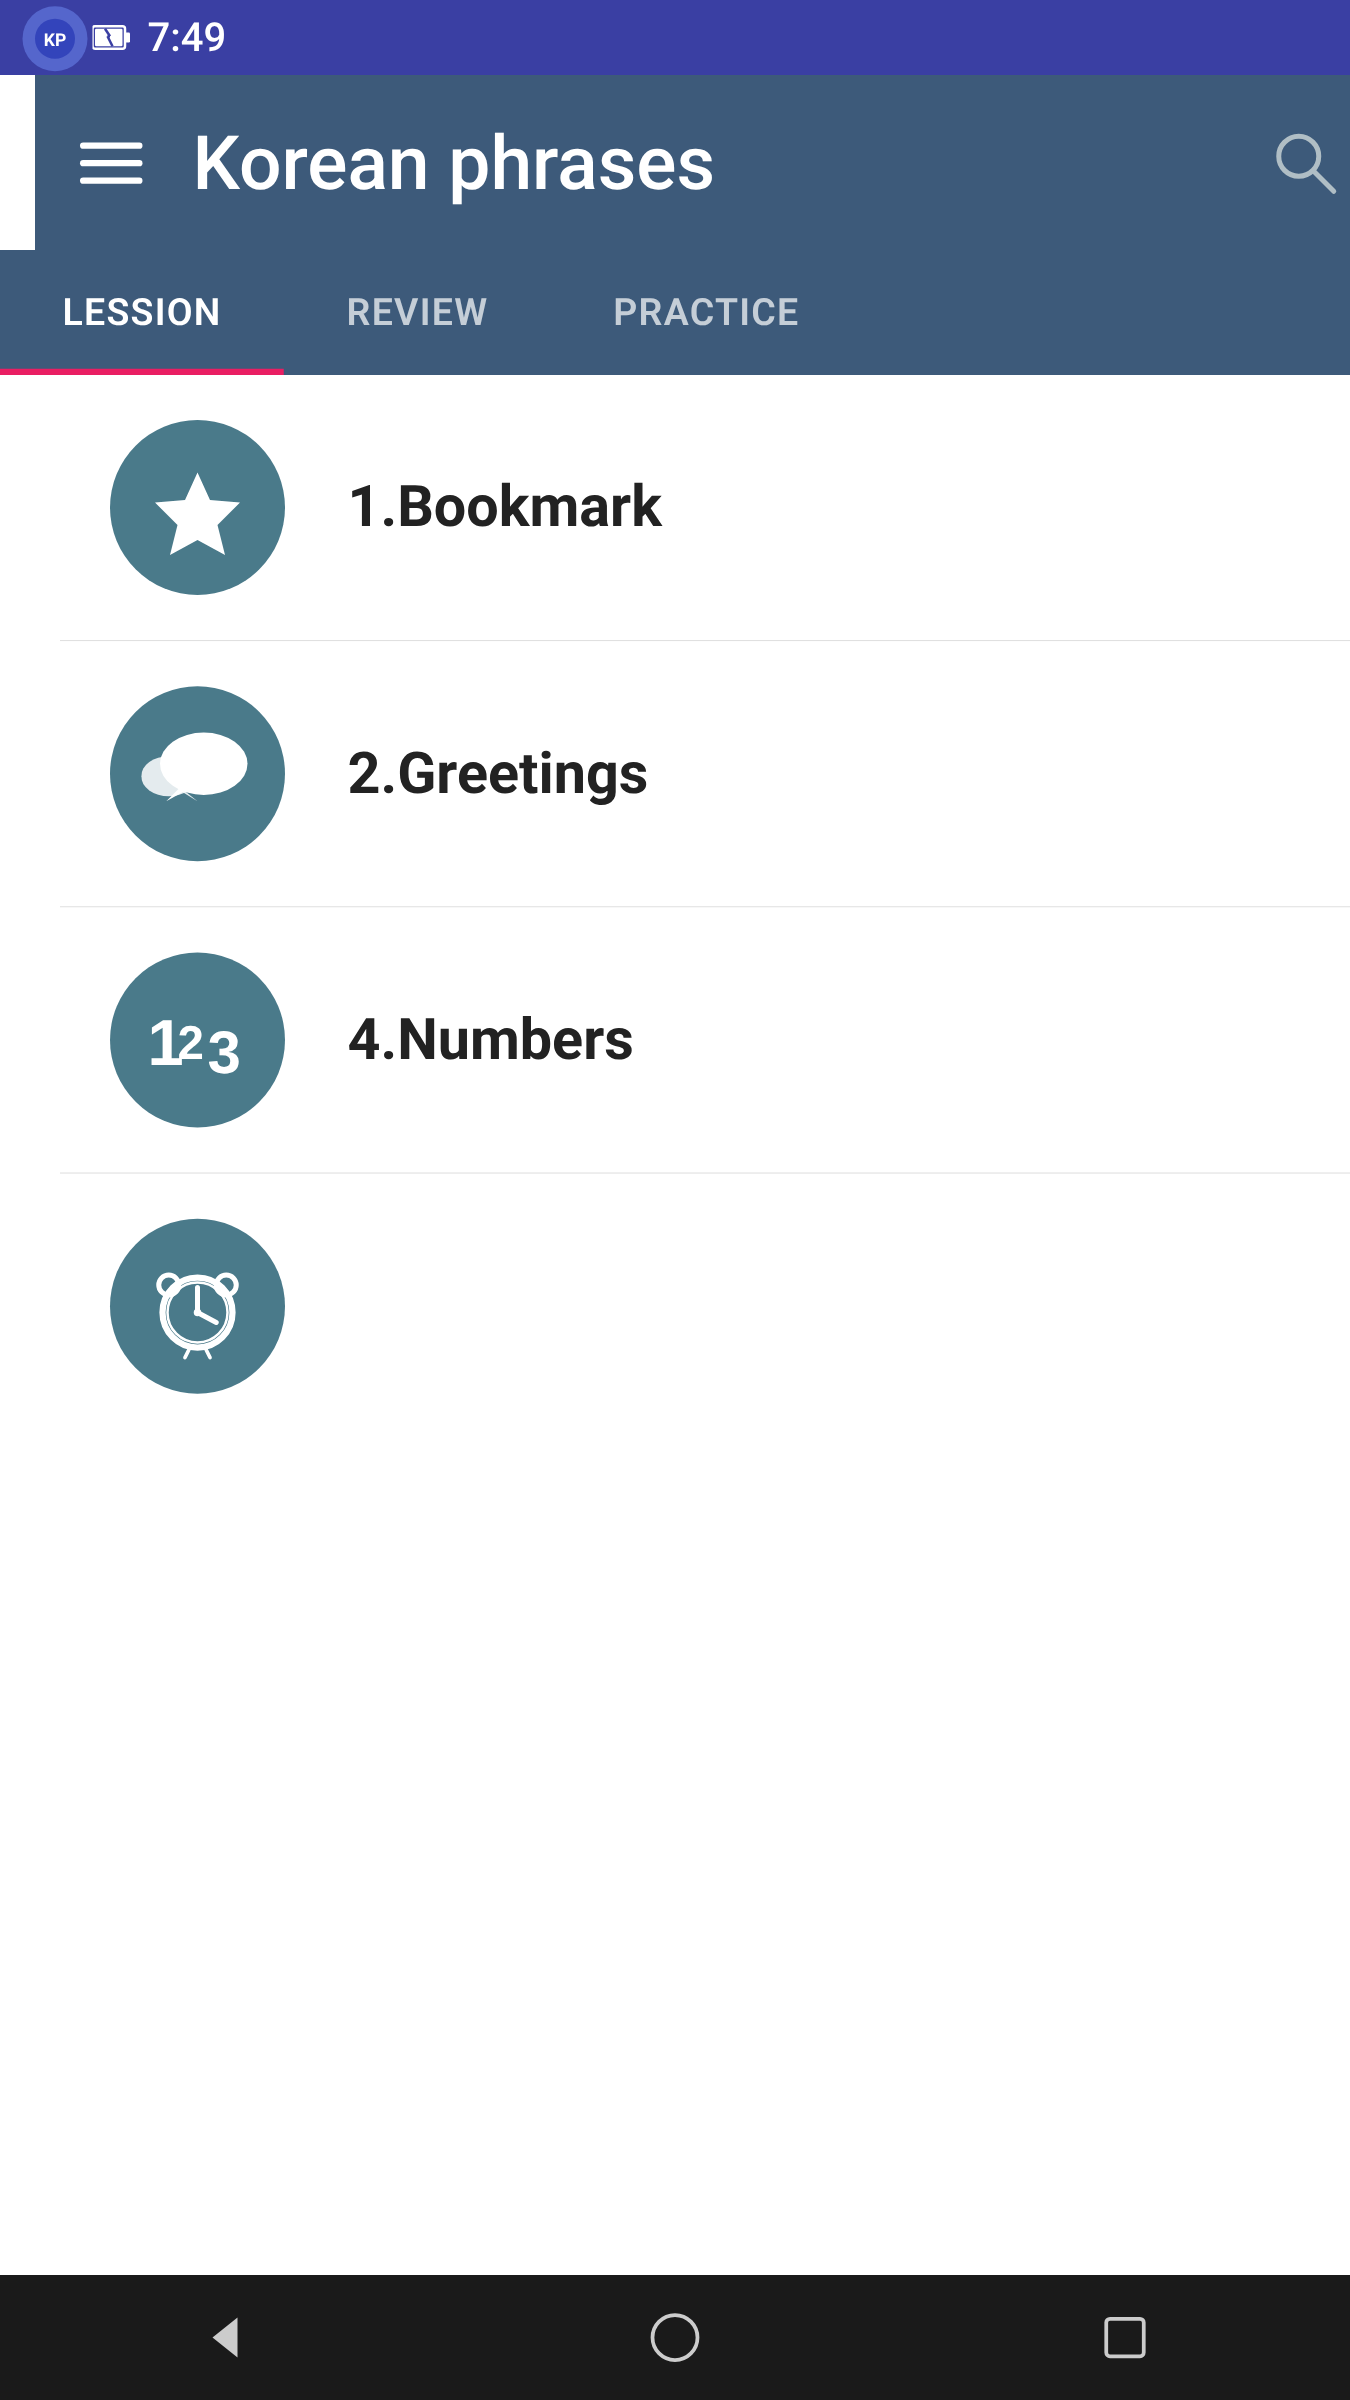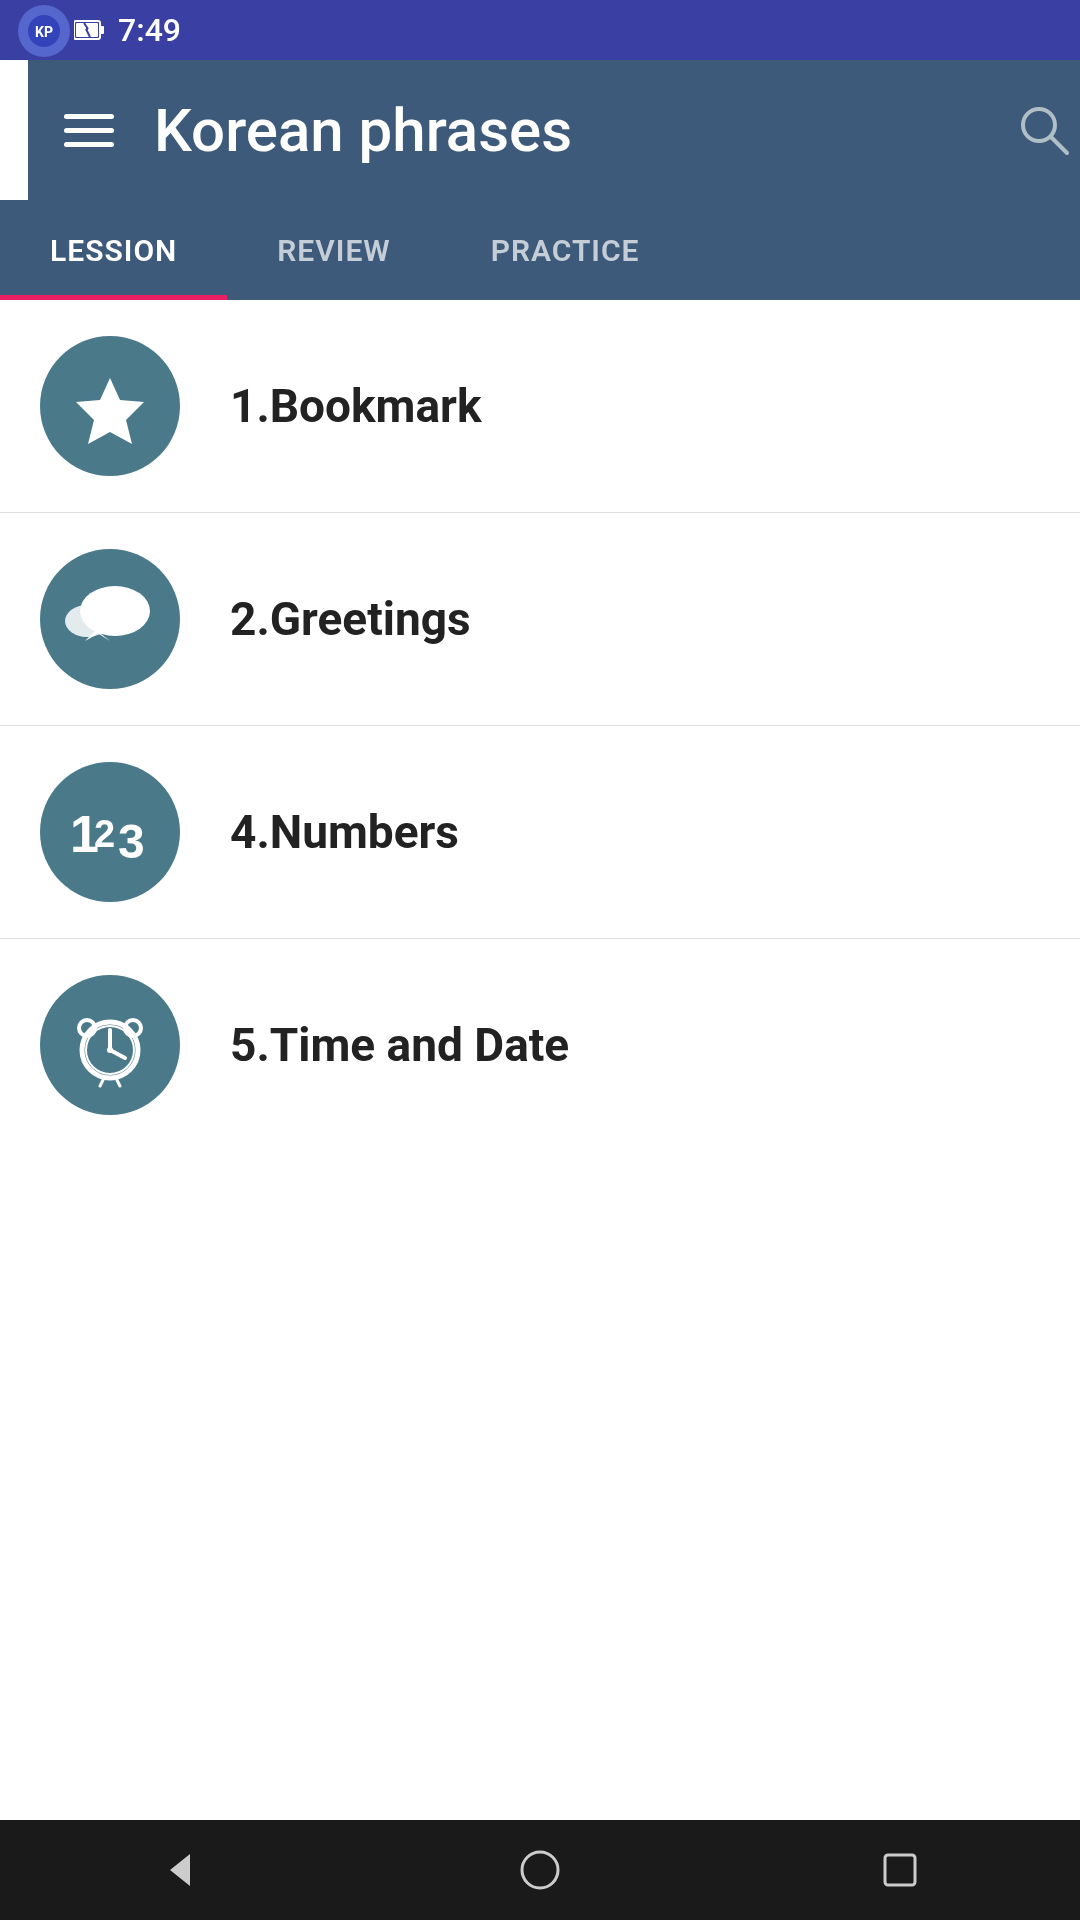--- a/index.html
+++ b/index.html
@@ -161,20 +161,21 @@
       justify-content: center;
       width: 80px;
       height: 80px;
     }
 
     
     svg { display: block; }
 
     .scrollable-content {
       padding-bottom: 100px;
+      margin-left: 48px;
     }
   </style>
 </head>
 <body>
 
 <div class="status-bar">
 
   <div style="position:absolute;left:18px;top:5px;width:52px;height:52px;border-radius:50%;background:#5566cc;display:flex;align-items:center;justify-content:center;">
     <svg width="36" height="36" viewBox="0 0 36 36">
       <circle cx="18" cy="18" r="16" fill="#3344bb"></circle>
@@ -271,21 +272,20 @@
         <circle cx="68" cy="28" r="8" fill="none" stroke="white" stroke-width="4"></circle>
 
         <line x1="45" y1="50" x2="45" y2="30" stroke="white" stroke-width="4" stroke-linecap="round"></line>
         <line x1="45" y1="50" x2="60" y2="58" stroke="white" stroke-width="4" stroke-linecap="round"></line>
         <circle cx="45" cy="50" r="3" fill="white"></circle>
 
         <line x1="38" y1="80" x2="35" y2="86" stroke="white" stroke-width="3" stroke-linecap="round"></line>
         <line x1="52" y1="80" x2="55" y2="86" stroke="white" stroke-width="3" stroke-linecap="round"></line>
       </svg>
     </div>
-    <span class="lesson-label">5.Time and Date</span>
   </div>
 
 </div>
 
 <div class="nav-bar">
   <div class="nav-btn">
     <svg width="40" height="40" viewBox="0 0 40 40">
       <polygon points="30,4 10,20 30,36" fill="#ccc"></polygon>
     </svg>
   </div>

